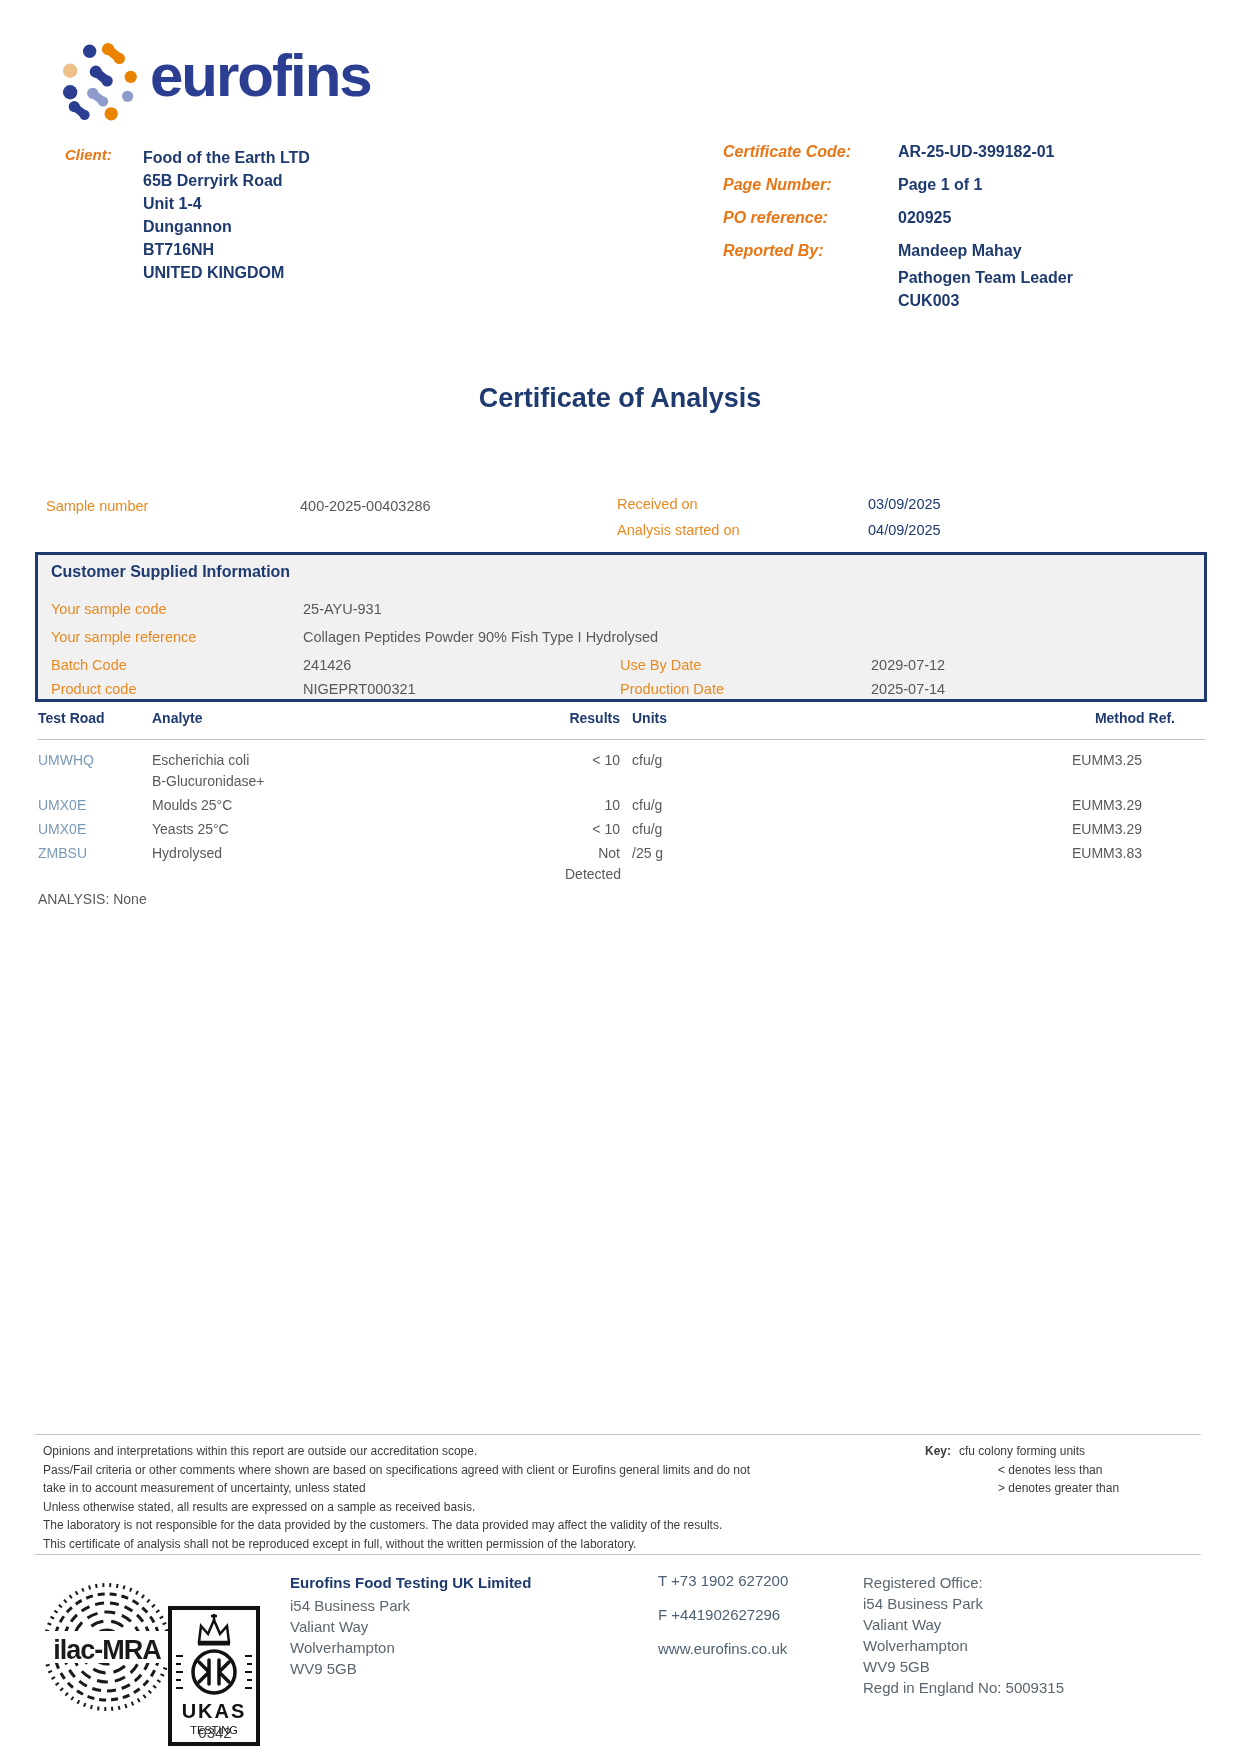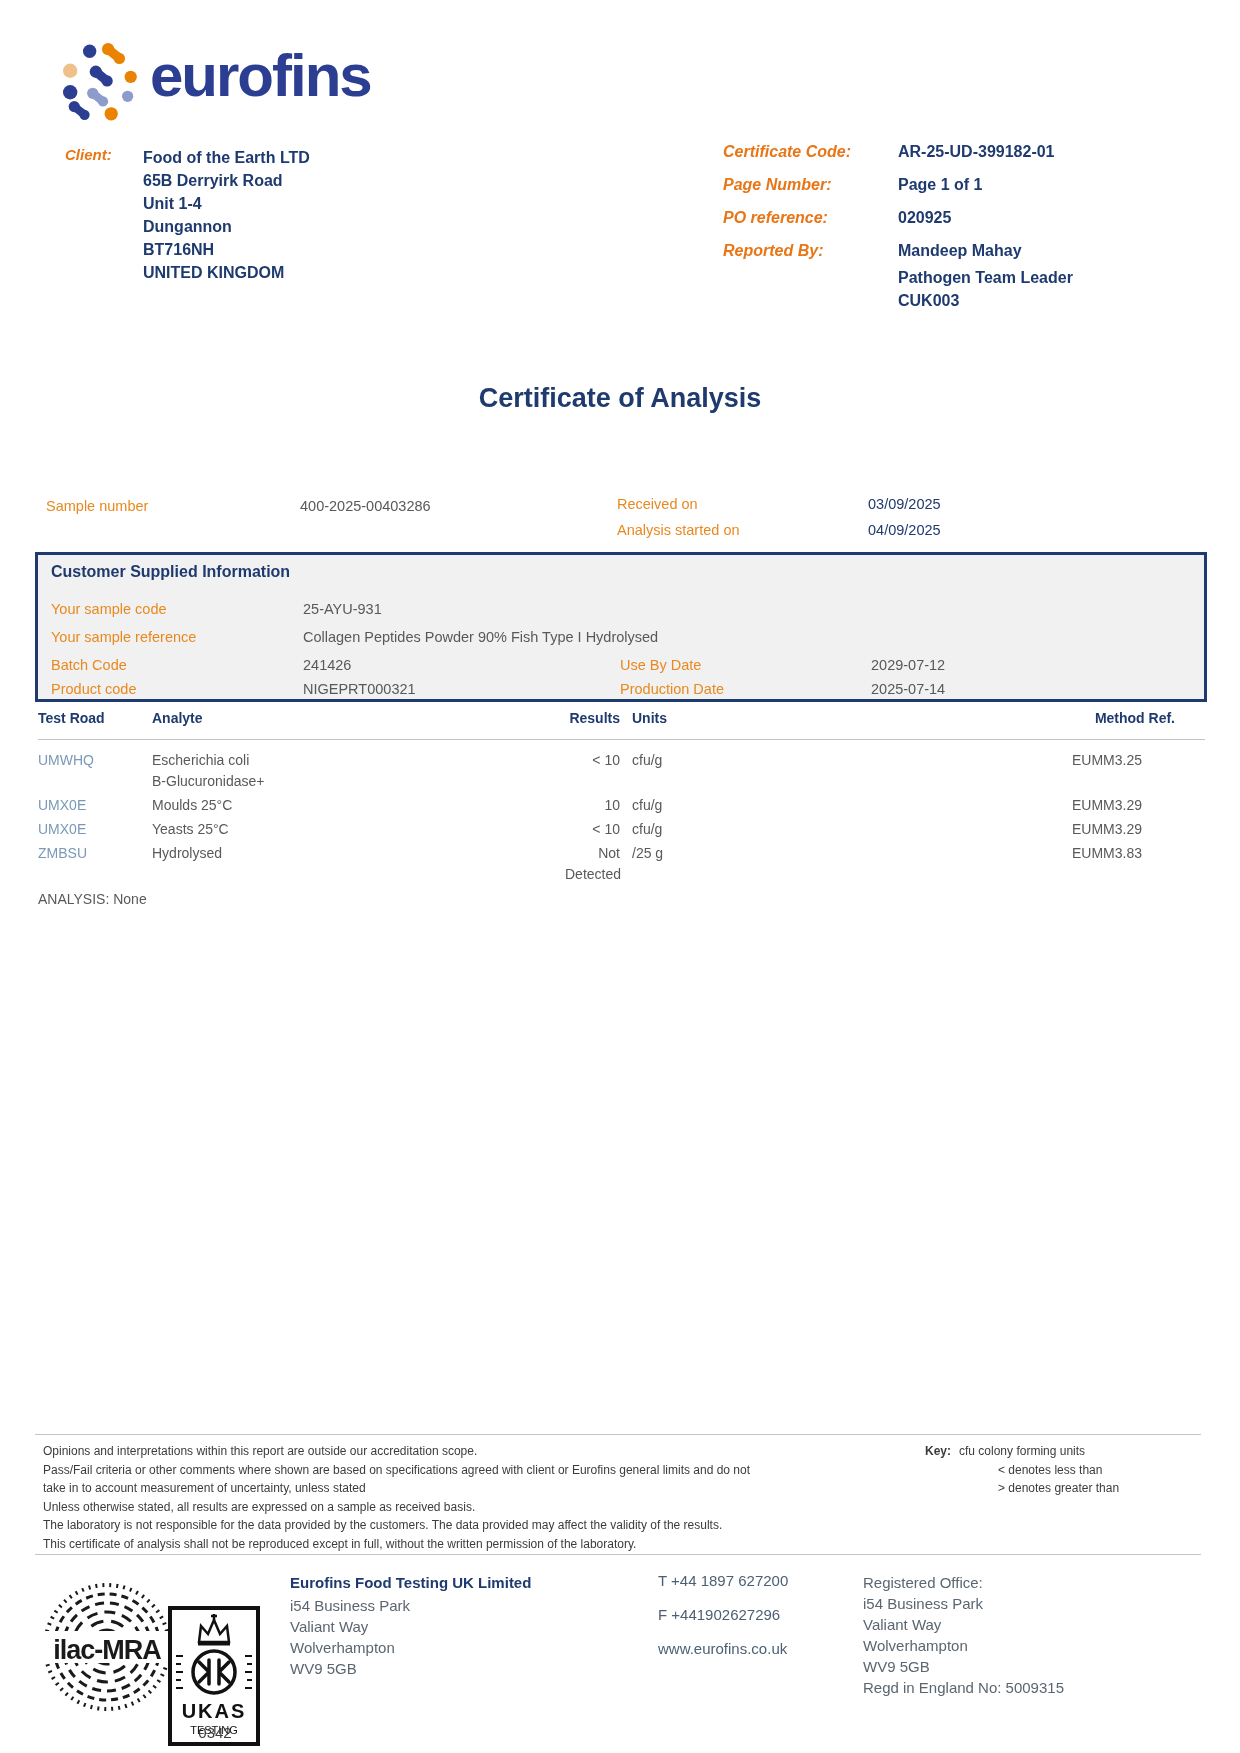--- a/index.html
+++ b/index.html
@@ -282,21 +282,21 @@
 
   <div class="abs company">
     <div class="cname">Eurofins Food Testing UK Limited</div>
     <div>i54 Business Park</div>
     <div>Valiant Way</div>
     <div>Wolverhampton</div>
     <div>WV9 5GB</div>
   </div>
 
   <div class="abs contact">
-    <div>T  +44 1897 627200</div>
+    <div>T  +73 1902 627200</div>
     <div>F  +441902627296</div>
     <div>www.eurofins.co.uk</div>
   </div>
 
   <div class="abs registered">
     <div>Registered Office:</div>
     <div>i54 Business Park</div>
     <div>Valiant Way</div>
     <div>Wolverhampton</div>
     <div>WV9 5GB</div>

